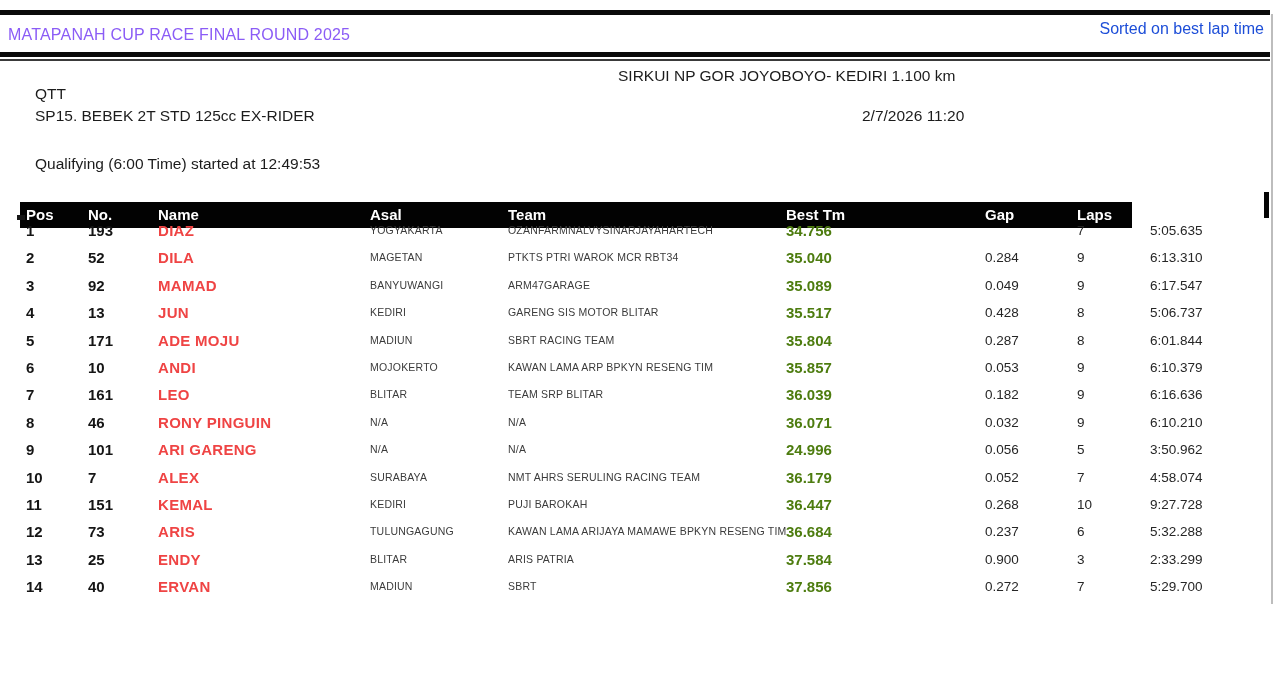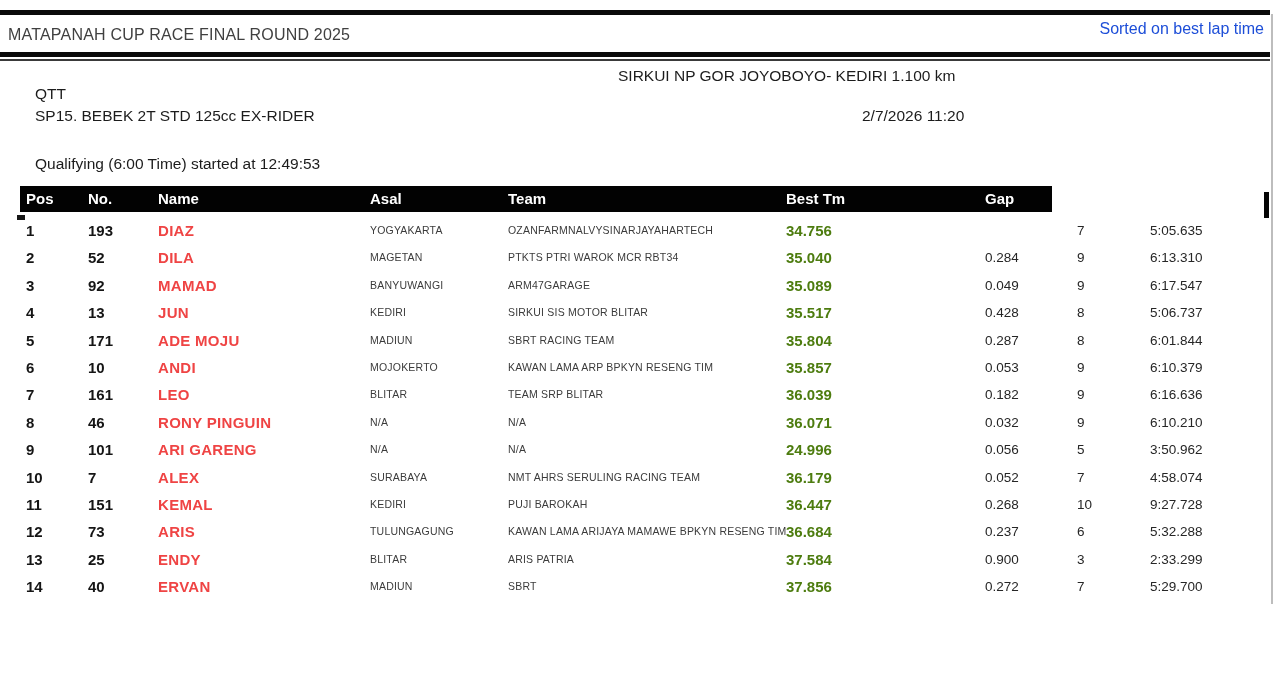--- a/index.html
+++ b/index.html
@@ -14,40 +14,40 @@
   .page { position: relative; width: 1280px; height: 676px; background: #ffffff; }
 
   .rule { position: absolute; left: 0; background: #0a0a0a; }
   .rule.top    { top: 10px; width: 1270px; height: 5px; }
   .rule.mid    { top: 52px; width: 1270px; height: 5px; }
   .rule.mid-echo { top: 59px; width: 1270px; height: 1.5px; background: #3a3a3a; }
   .page-edge { position: absolute; left: 1271px; top: 14px; width: 2px; height: 590px; background: #bdbdbd; }
 
   .event-title {
     position: absolute; left: 8px; top: 26px;
-    font-size: 16px; color: #404040; letter-spacing: 0.2px; white-space: nowrap;
+    font-size: 16px; color: #8b5cf6; letter-spacing: 0.2px; white-space: nowrap;
   }
   .sort-note {
     position: absolute; right: 16px; top: 20px;
     font-size: 16px; color: #1d4ed8; white-space: nowrap; text-align: center;
   }
 
   .info { position: absolute; font-size: 15.5px; color: #1c1c1c; white-space: nowrap; }
   .info.session-code { left: 35px;  top: 85px; }
   .info.circuit      { left: 618px; top: 67px; }
   .info.category     { left: 35px;  top: 107px; }
   .info.date-time    { left: 862px; top: 107px; }
   .info.session-info { left: 35px;  top: 147px; margin-top: 8px; }
 
   .grid-cols {
     display: grid;
     grid-template-columns: 62px 70px 212px 138px 284px 199px 92px 73px 112px;
   }
   .thead {
-    position: absolute; left: 20px; top: 186px; width: 1032px; height: 26px;
+    position: absolute; left: 20px; top: 202px; width: 1112px; height: 26px;
     background: #020202; color: #ffffff;
     font-weight: bold; font-size: 15px; line-height: 26px;
   }
   .thead .cell { white-space: nowrap; overflow: visible; }
   .c-pos, .c-no, .c-name, .c-asal, .c-team { text-align: left; padding-left: 6px; }
   .c-best, .c-gap, .c-laps, .c-total { text-align: left; padding-right: 4px; }
 
   .thead-tick-right { position: absolute; left: 1264px; top: 192px; width: 5px; height: 26px; background: #050505; }
   .thead-tick-left  { position: absolute; left: 17px; top: 215px; width: 8px; height: 5px; background: #161616; }
 
@@ -126,21 +126,21 @@
         <div class="cell c-best">35.089</div>
         <div class="cell c-gap">0.049</div>
         <div class="cell c-laps">9</div>
         <div class="cell c-total">6:17.547</div>
       </div>
       <div class="row grid-cols">
         <div class="cell c-pos">4</div>
         <div class="cell c-no">13</div>
         <div class="cell c-name">JUN</div>
         <div class="cell c-asal">KEDIRI</div>
-        <div class="cell c-team">SIRKUI SIS MOTOR BLITAR</div>
+        <div class="cell c-team">GARENG SIS MOTOR BLITAR</div>
         <div class="cell c-best">35.517</div>
         <div class="cell c-gap">0.428</div>
         <div class="cell c-laps">8</div>
         <div class="cell c-total">5:06.737</div>
       </div>
       <div class="row grid-cols">
         <div class="cell c-pos">5</div>
         <div class="cell c-no">171</div>
         <div class="cell c-name">ADE MOJU</div>
         <div class="cell c-asal">MADIUN</div>

